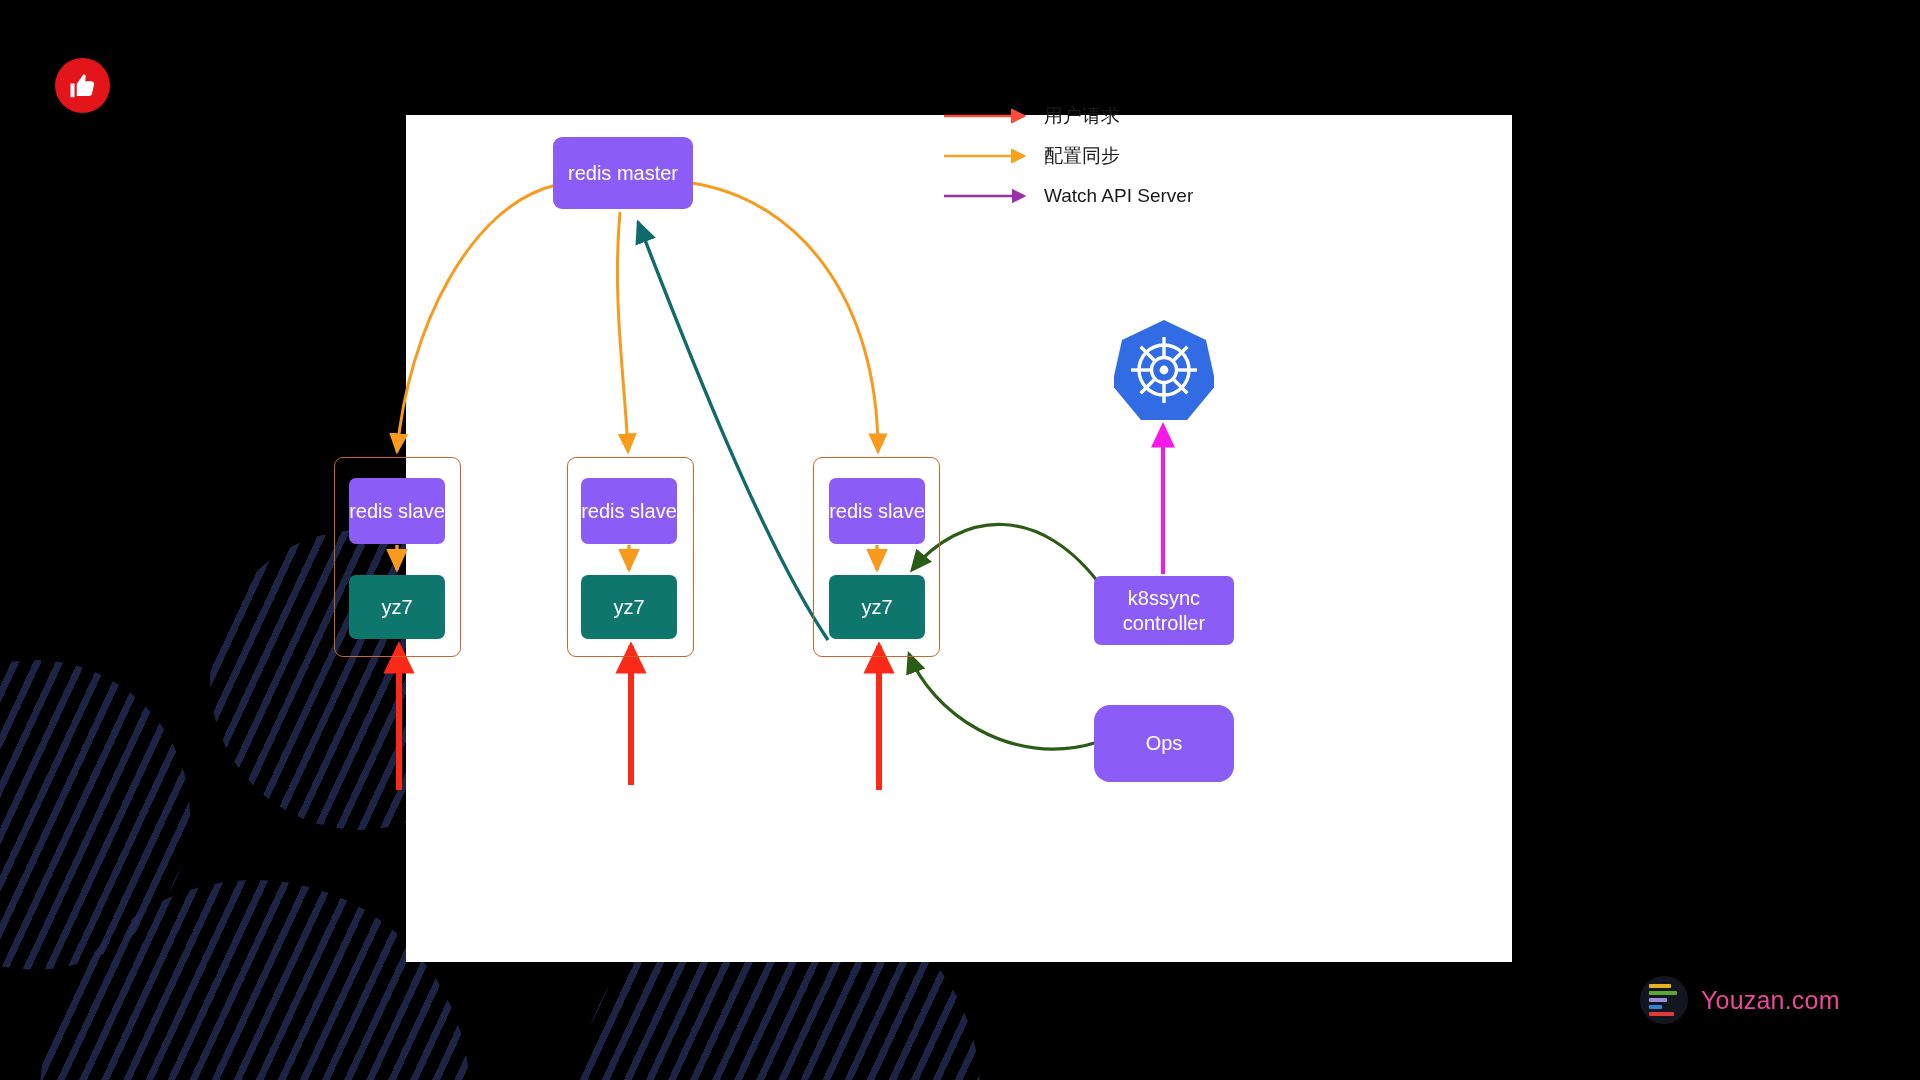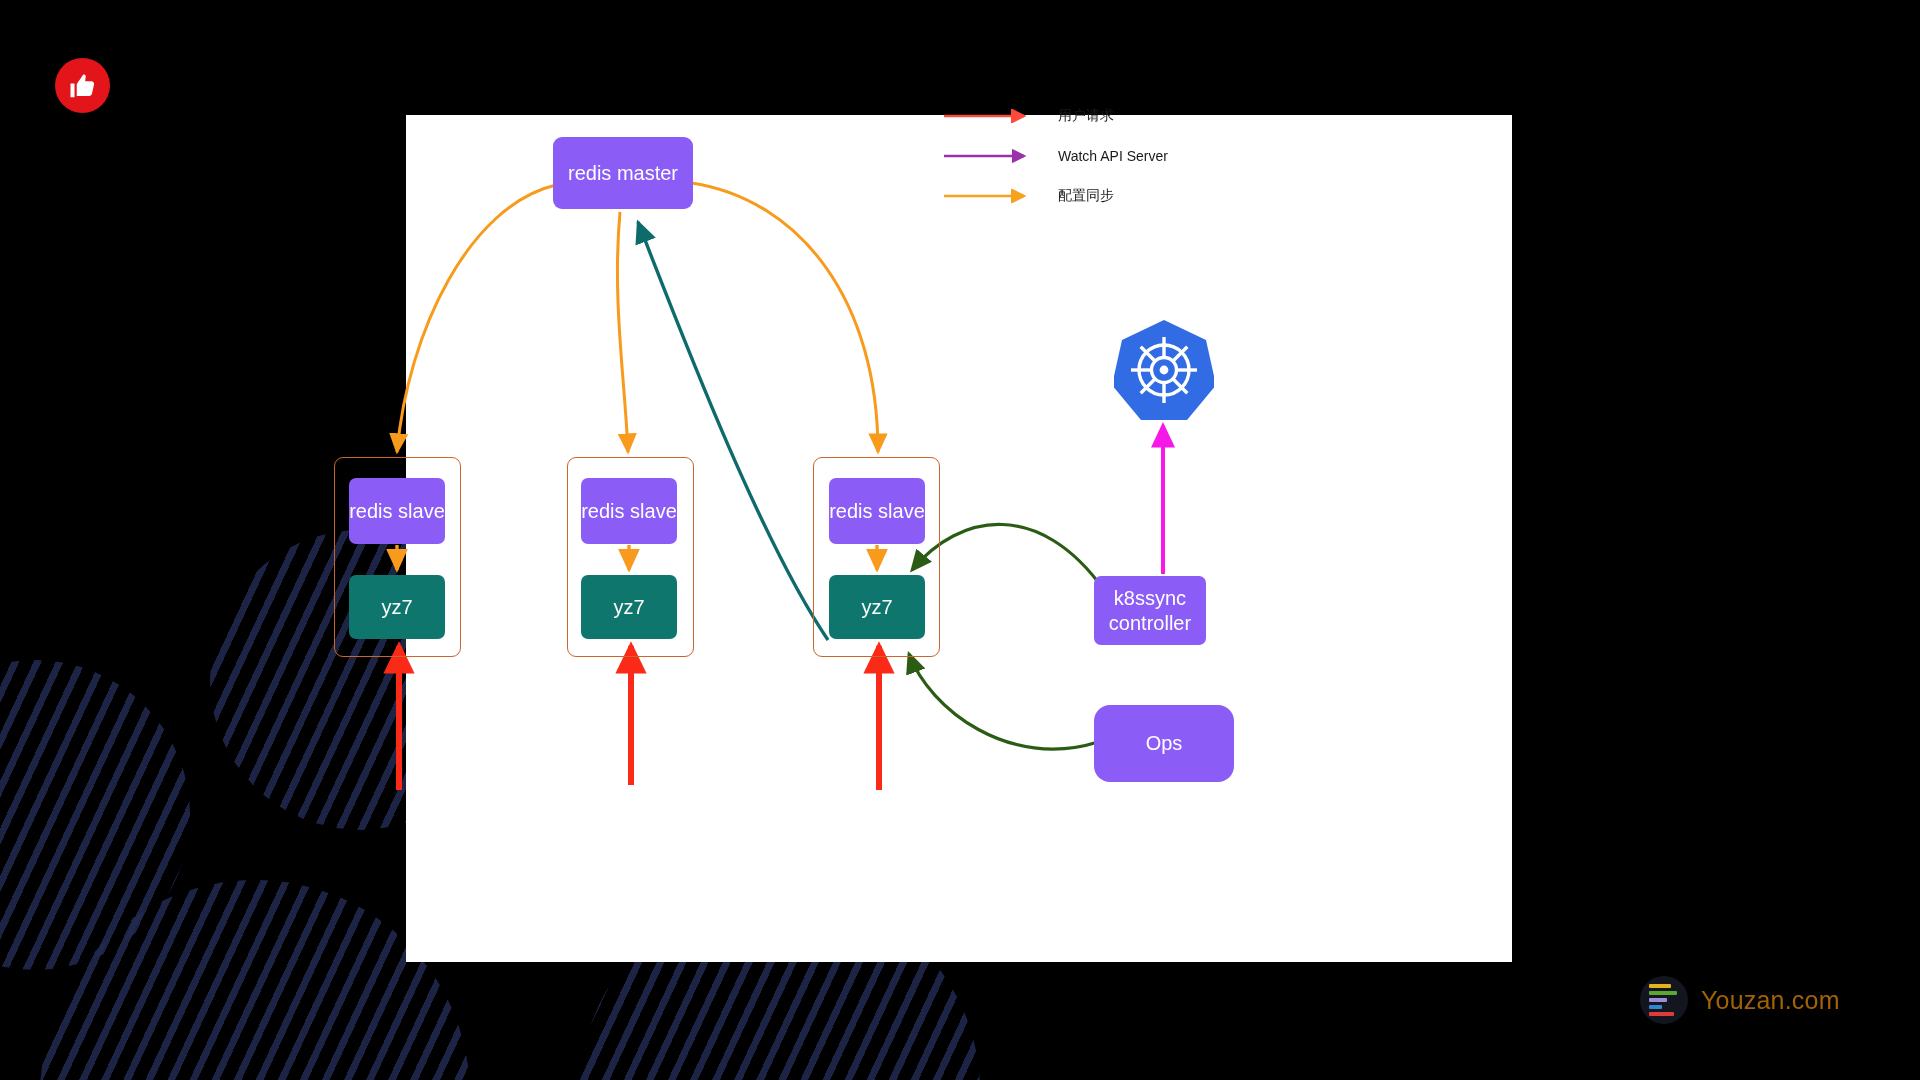--- a/index.html
+++ b/index.html
@@ -28,52 +28,52 @@
       justify-content:center;}
   #thumb-badge svg{width:30px;height:30px;fill:#fff;}
 
   
   #watermark{position:absolute;left:1640px;top:976px;display:flex;
       align-items:center;gap:13px;}
   #wm-logo{width:48px;height:48px;border-radius:50%;background:#14161f;
       display:flex;flex-direction:column;justify-content:center;
       align-items:flex-start;padding-left:9px;box-sizing:border-box;gap:3px;}
   #wm-logo i{display:block;height:4px;border-radius:1px;}
-  #wm-text{color:#a16207;font-size:25px;letter-spacing:.2px;}
+  #wm-text{color:#ec4899;font-size:25px;letter-spacing:.2px;}
 
   
   .node{position:absolute;box-sizing:border-box;display:flex;
         align-items:center;justify-content:center;text-align:center;
         color:#fff;font-size:20px;line-height:1.22;}
   .node.red{background:#8b5cf6;border-radius:7px;}
   .node.lav{background:#0f766e;border-radius:7px;color:#fff;}
   .group-box{position:absolute;box-sizing:border-box;
         border:1.6px solid #c9662a;border-radius:9px;background:transparent;}
 
   #n-master{left:553px;top:137px;width:140px;height:72px;border-radius:9px;}
   #g1{left:334px;top:457px;width:127px;height:200px;}
   #g2{left:567px;top:457px;width:127px;height:200px;}
   #g3{left:813px;top:457px;width:127px;height:200px;}
   #s1{left:349px;top:478px;width:96px;height:66px;}
   #s2{left:581px;top:478px;width:96px;height:66px;}
   #s3{left:829px;top:478px;width:96px;height:66px;}
   #y1{left:349px;top:575px;width:96px;height:64px;}
   #y2{left:581px;top:575px;width:96px;height:64px;}
   #y3{left:829px;top:575px;width:96px;height:64px;}
-  #n-k8ssync{left:1094px;top:576px;width:112px;height:69px;border-radius:7px;}
+  #n-k8ssync{left:1094px;top:576px;width:140px;height:69px;border-radius:7px;}
   #n-ops{left:1094px;top:705px;width:140px;height:77px;border-radius:16px;}
 
   
   #k8s-logo{position:absolute;left:1114px;top:318px;width:100px;height:104px;}
 
   
   #legend{position:absolute;left:944px;top:96px;width:300px;}
   .leg-row{display:flex;align-items:center;height:40px;}
   .leg-svg{width:92px;height:14px;flex:none;}
-  .leg-label{margin-left:22px;font-size:14px;color:#1a1a1a;white-space:nowrap;}
+  .leg-label{margin-left:8px;font-size:19px;color:#1a1a1a;white-space:nowrap;}
 
   #edges{position:absolute;left:0;top:0;width:1920px;height:1080px;
          pointer-events:none;}
 </style>
 </head>
 <body>
 
 <div id="bg-layer">
   <div class="blob b1"></div>
   <div class="blob b2"></div>
@@ -198,40 +198,40 @@
         </defs>
       <line x1="0" y1="7" x2="80" y2="7" stroke="#fb4b3a" stroke-width="2.6" marker-end="url(#lg0)"></line>
     </svg>
     <span class="leg-label">用户请求</span>
   </div>
 
 
   <div class="leg-row">
     <svg class="leg-svg" viewBox="0 0 92 14">
       <defs>
+          <marker id="lg2" markerWidth="8" markerHeight="8" refX="5" refY="3" orient="auto">
+        <path d="M0,0 L6,3 L0,6 z" fill="#f8a11c"></path>
+          </marker>
+        </defs>
+      <line x1="0" y1="7" x2="80" y2="7" stroke="#f8a11c" stroke-width="2.6" marker-end="url(#lg2)"></line>
+    </svg>
+    <span class="leg-label">配置同步</span>
+  </div>
+
+  <div class="leg-row">
+    <svg class="leg-svg" viewBox="0 0 92 14">
+      <defs>
           <marker id="lg3" markerWidth="8" markerHeight="8" refX="5" refY="3" orient="auto">
         <path d="M0,0 L6,3 L0,6 z" fill="#9a31a8"></path>
           </marker>
         </defs>
       <line x1="0" y1="7" x2="80" y2="7" stroke="#9a31a8" stroke-width="2.4" marker-end="url(#lg3)"></line>
     </svg>
     <span class="leg-label">Watch API Server</span>
   </div>
-
-  <div class="leg-row">
-    <svg class="leg-svg" viewBox="0 0 92 14">
-      <defs>
-          <marker id="lg2" markerWidth="8" markerHeight="8" refX="5" refY="3" orient="auto">
-        <path d="M0,0 L6,3 L0,6 z" fill="#f8a11c"></path>
-          </marker>
-        </defs>
-      <line x1="0" y1="7" x2="80" y2="7" stroke="#f8a11c" stroke-width="2.6" marker-end="url(#lg2)"></line>
-    </svg>
-    <span class="leg-label">配置同步</span>
-  </div>
 </div>
 
 <div id="watermark">
   <div id="wm-logo">
     <i style="width: 22px; background: rgb(232, 177, 31);"></i>
     <i style="width: 28px; background: rgb(90, 168, 50);"></i>
     <i style="width: 18px; background: rgb(155, 143, 214);"></i>
     <i style="width: 13px; background: rgb(47, 134, 214);"></i>
     <i style="width: 25px; background: rgb(224, 59, 59);"></i>
   </div>

